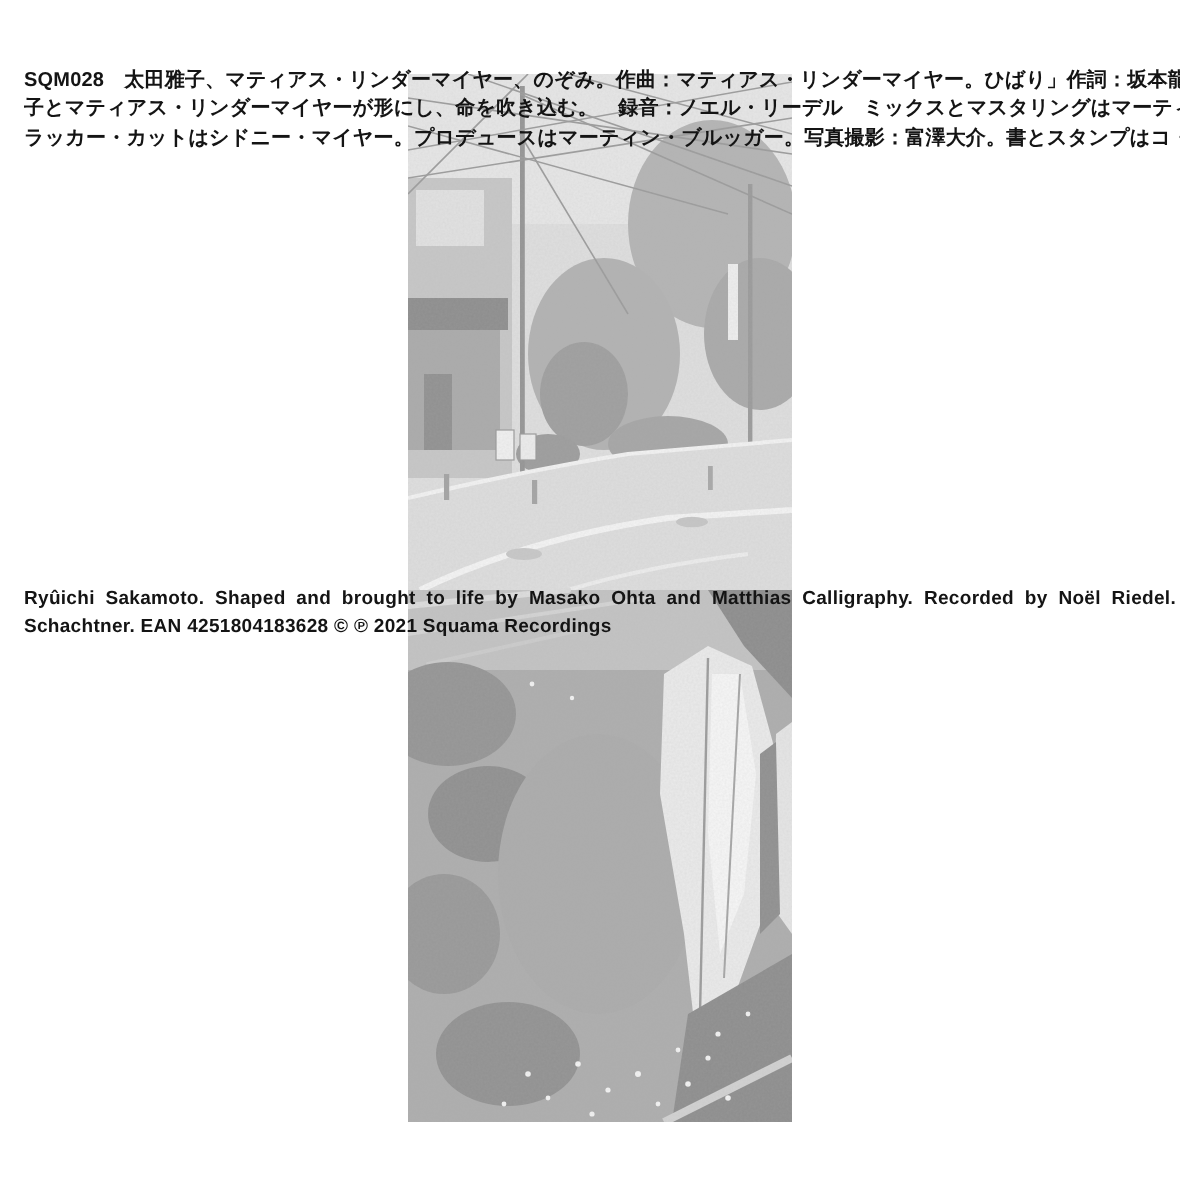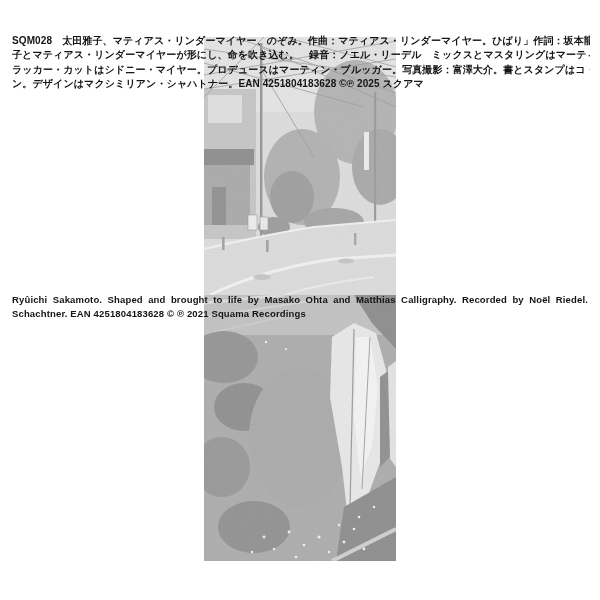--- a/index.html
+++ b/index.html
@@ -173,21 +173,20 @@
       </g>
     </g>
 
     <rect width="192" height="524" filter="url(#grain)" opacity="0.45"></rect>
   </svg>
 
   <div class="jp-block">
     <div class="jp-line">SQM028　太田雅子、マティアス・リンダーマイヤー、のぞみ。作曲：マティアス・リンダーマイヤー。ひばり」作詞：坂本龍一。太田雅</div>
     <div class="jp-line">子とマティアス・リンダーマイヤーが形にし、命を吹き込む。　録音：ノエル・リーデル　ミックスとマスタリングはマーティン・ルッフ。</div>
     <div class="jp-line">ラッカー・カットはシドニー・マイヤー。プロデュースはマーティン・ブルッガー。写真撮影：富澤大介。書とスタンプはコ・ホイファ</div>
-    <div class="jp-line">ン。デザインはマクシミリアン・シャハトナー。EAN 4251804183628 ©℗ 2025 スクアマ</div>
   </div>
 
   <div class="en-block">
     <div class="en-line">Ryûichi Sakamoto. Shaped and brought to life by Masako Ohta and Matthias Calligraphy. Recorded by Noël Riedel.</div>
     <div class="en-line last">Schachtner. EAN 4251804183628 © ℗ 2021 Squama Recordings</div>
   </div>
 
 </div>
 
 </body></html>

